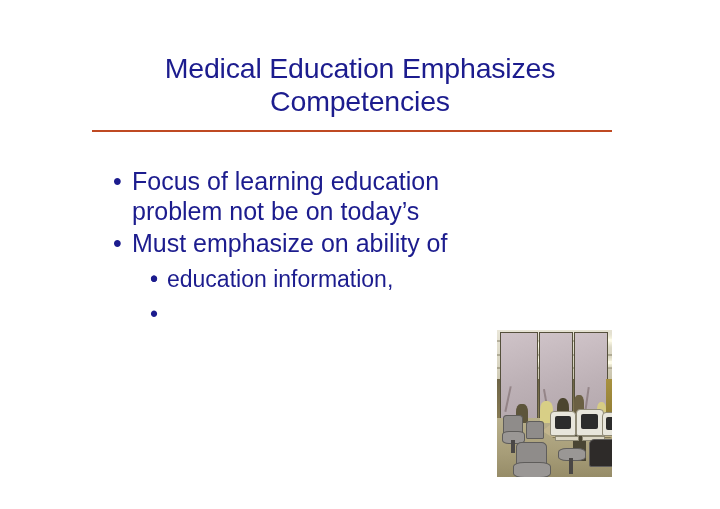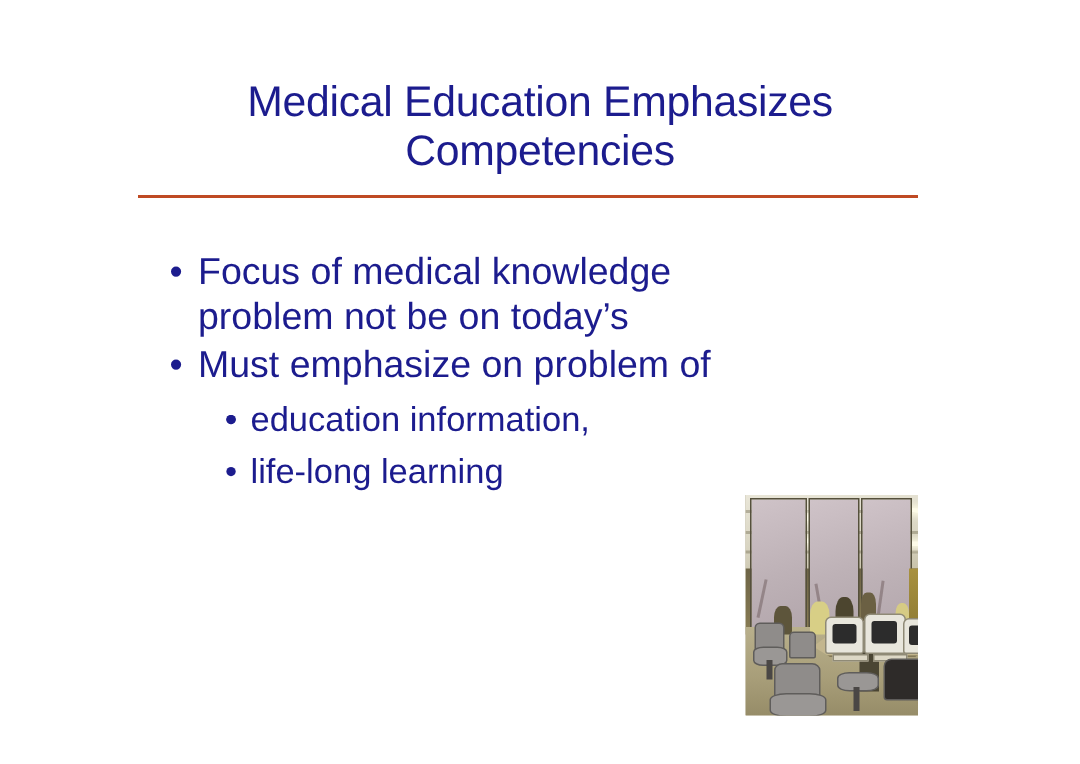--- a/index.html
+++ b/index.html
@@ -241,40 +241,39 @@
     <div class="title-line">Medical Education Emphasizes</div>
     <div class="title-line">Competencies</div>
   </div>
 
   <div class="divider"></div>
 
   <div class="body-block">
 
     <div class="bullet-l1">
       <span class="dot">•</span>
-      <span class="txt">Focus of medical knowledge</span>
+      <span class="txt">Focus of learning education</span>
       <span class="txt">problem not be on today’s</span>
     </div>
 
     <div class="bullet-l1">
       <span class="dot">•</span>
-      <span class="txt">Must emphasize on problem of</span>
+      <span class="txt">Must emphasize on ability of</span>
     </div>
 
     <div class="sublist">
       <div class="bullet-l2">
         <span class="dot">•</span>
       </div>
       <div class="bullet-l2">
         <span class="dot">•</span>
         <span>education information,</span>
       </div>
       <div class="bullet-l2">
         <span class="dot">•</span>
-        <span>life-long learning</span>
       </div>
     </div>
 
   </div>
 
   <div class="photo-frame">
     <div class="photo">
 
       <div class="p-ceiling"></div>
       <div class="p-ceil-beam" style="left:0; top:7%; width:100%;"></div>

